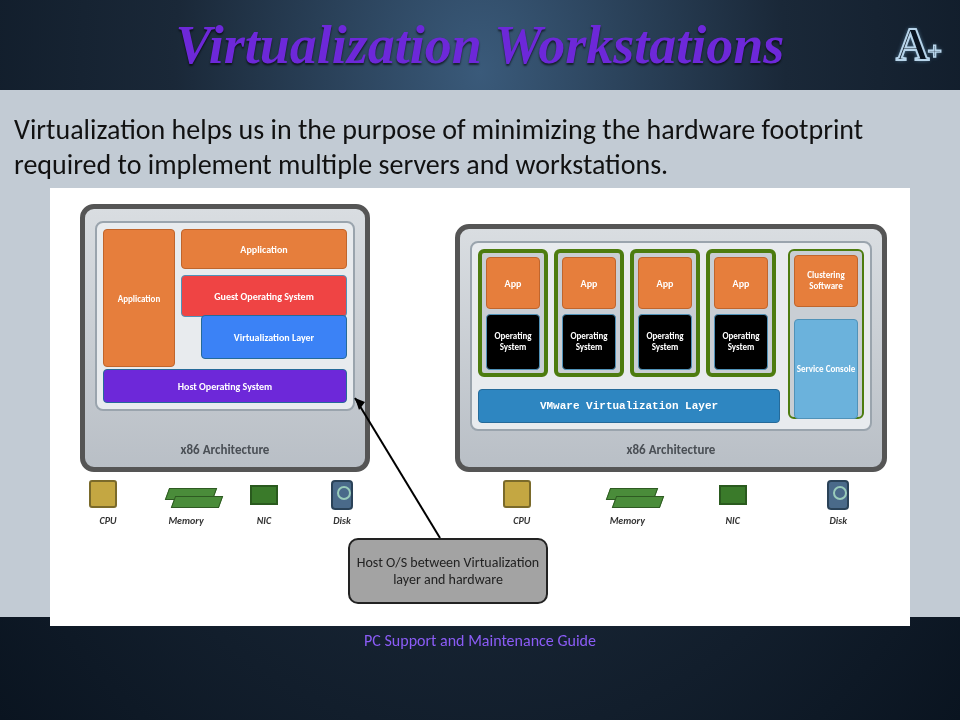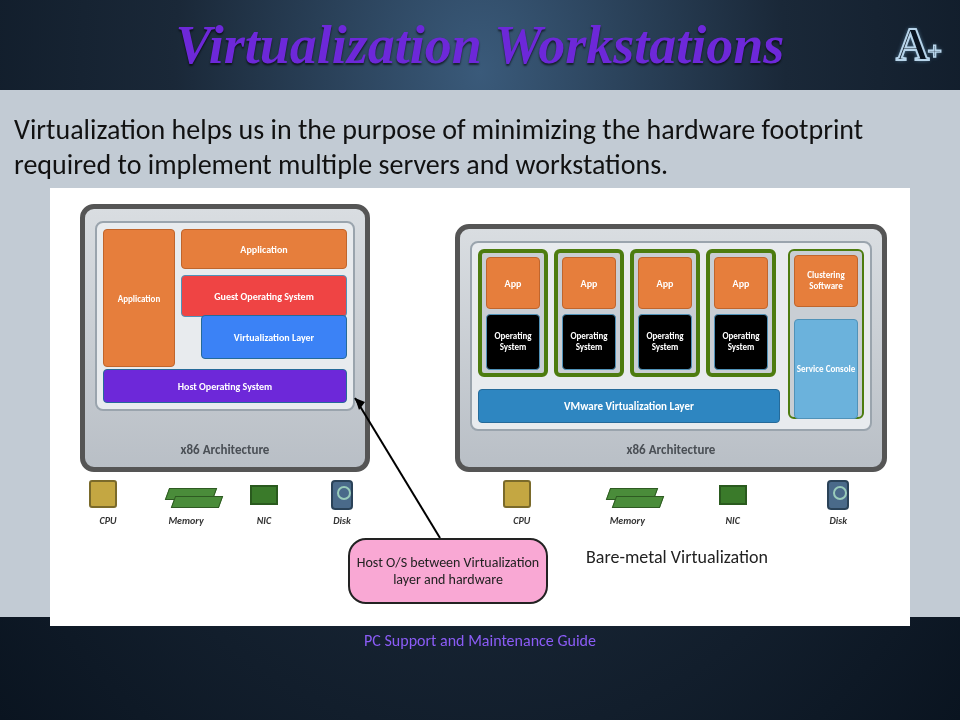--- a/index.html
+++ b/index.html
@@ -94,21 +94,21 @@
     position: absolute; bottom: 10px; left: 0; right: 0;
     text-align: center; font-size: 13px; color: #4a4f55; font-weight: 600;
   }
 
   
   .right .inner-frame { left: 10px; top: 12px; right: 10px; height: 190px; }
   .vm-layer {
     position: absolute; left: 6px; right: 6px; bottom: 6px; height: 34px;
     background: #2e86c1; border: 1px solid #256a99; border-radius: 4px;
     color: #fff; font-size: 11px; font-weight: bold;
-    display: flex; align-items: center; justify-content: center;
+    display: flex; align-items: center; justify-content: center; font-family: Liberation Mono, monospace;
   }
   .vm-col {
     position: absolute; top: 6px; width: 70px; height: 128px;
     border: 4px solid #4d7c0f; border-radius: 6px; background: #c9ced4;
     padding: 4px;
   }
   .vm-col .app-box {
     height: 52px; background: #e67e3c; border: 1px solid #c0652c; border-radius: 4px;
     color: #fff; font-size: 10px; font-weight: bold;
     display: flex; align-items: center; justify-content: center; margin-bottom: 5px;
@@ -149,22 +149,22 @@
 
   .caption {
     position: absolute; font-size: 18px; color: #222;
   }
   .caption.left-c  { left: 66px; top: 358px; }
   .caption.right-c { left: 536px; top: 358px; }
 
   .callout {
     position: absolute; left: 298px; top: 350px;
     width: 200px; height: 66px;
-    border: 2px solid #222; border-radius: 18px;
-    background: #f9a8d4; font-size: 14px; color: #222;
+    border: 2px solid #222; border-radius: 10px;
+    background: #a3a3a3; font-size: 14px; color: #222;
     display: flex; align-items: center; justify-content: center; text-align: center;
     line-height: 1.25; padding: 4px;
   }
   svg.arrow { position: absolute; left: 295px; top: 200px; overflow: visible; }
 
   .footer {
     width: 100%; text-align: center;
     color: #8b5cf6; font-size: 16px;
     padding-top: 14px;
   }
@@ -272,21 +272,20 @@
         <span>NIC</span>
       </div>
       <div class="hw-item">
         <div class="hw-icon">
             <div class="disk-icon"></div>
           </div>
         <span>Disk</span>
       </div>
     </div>
 
-    <div class="caption right-c">Bare-metal Virtualization</div>
 
     <svg class="arrow" width="120" height="170">
       <line x1="95" y1="150" x2="10" y2="10" stroke="#000" stroke-width="2"></line>
       <polygon points="10,10 20,14 14,22" fill="#000"></polygon>
     </svg>
     <div class="callout">Host O/S between Virtualization layer and hardware</div>
 
   </div>
 </div>
 

